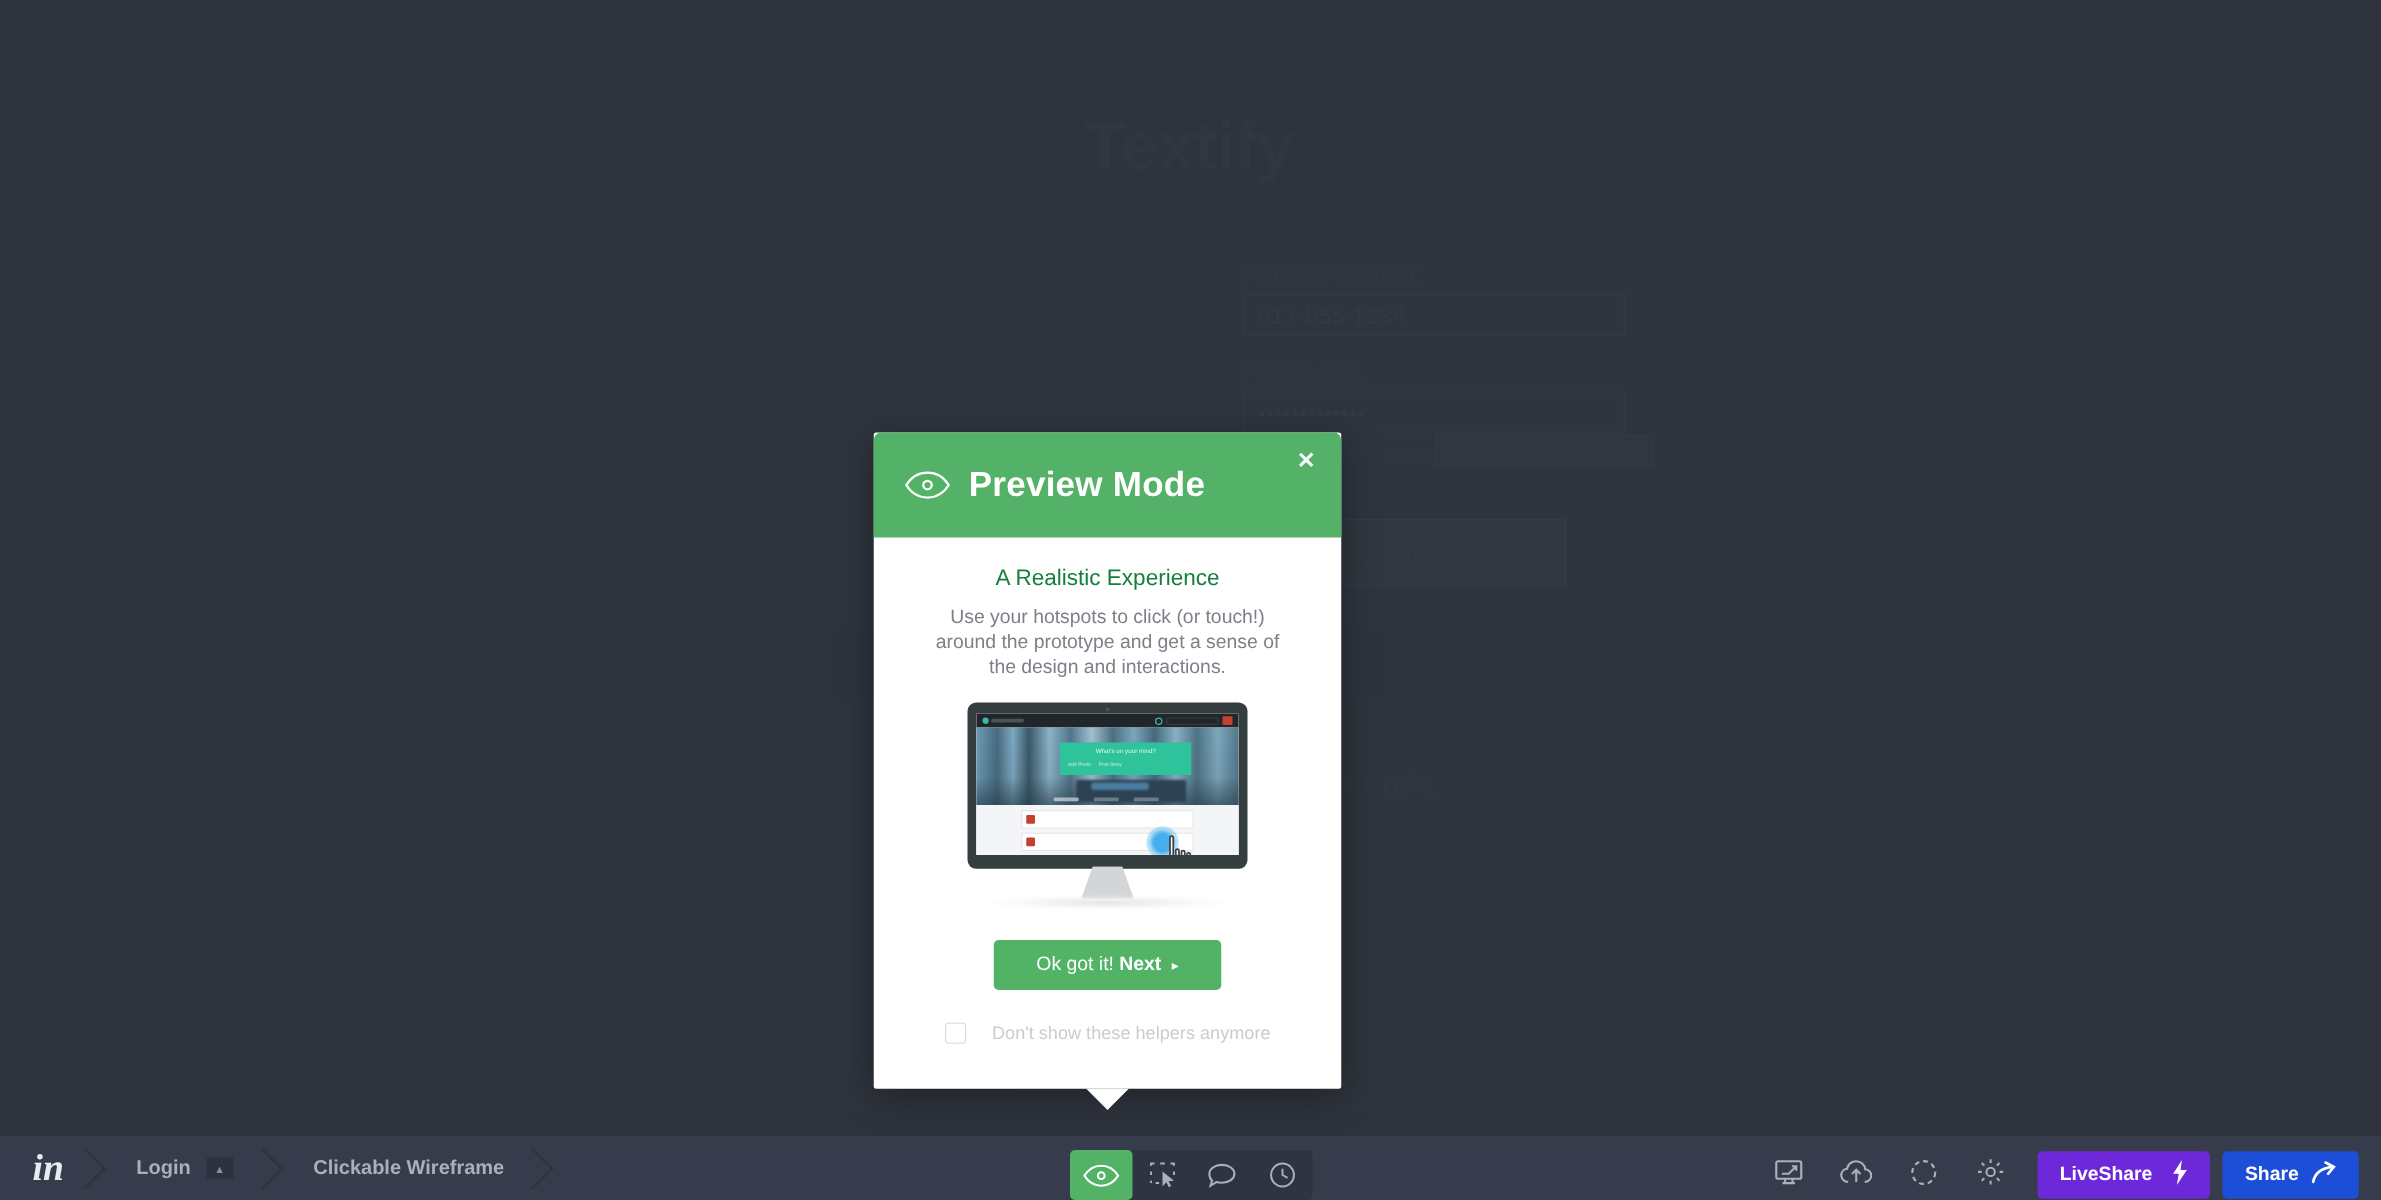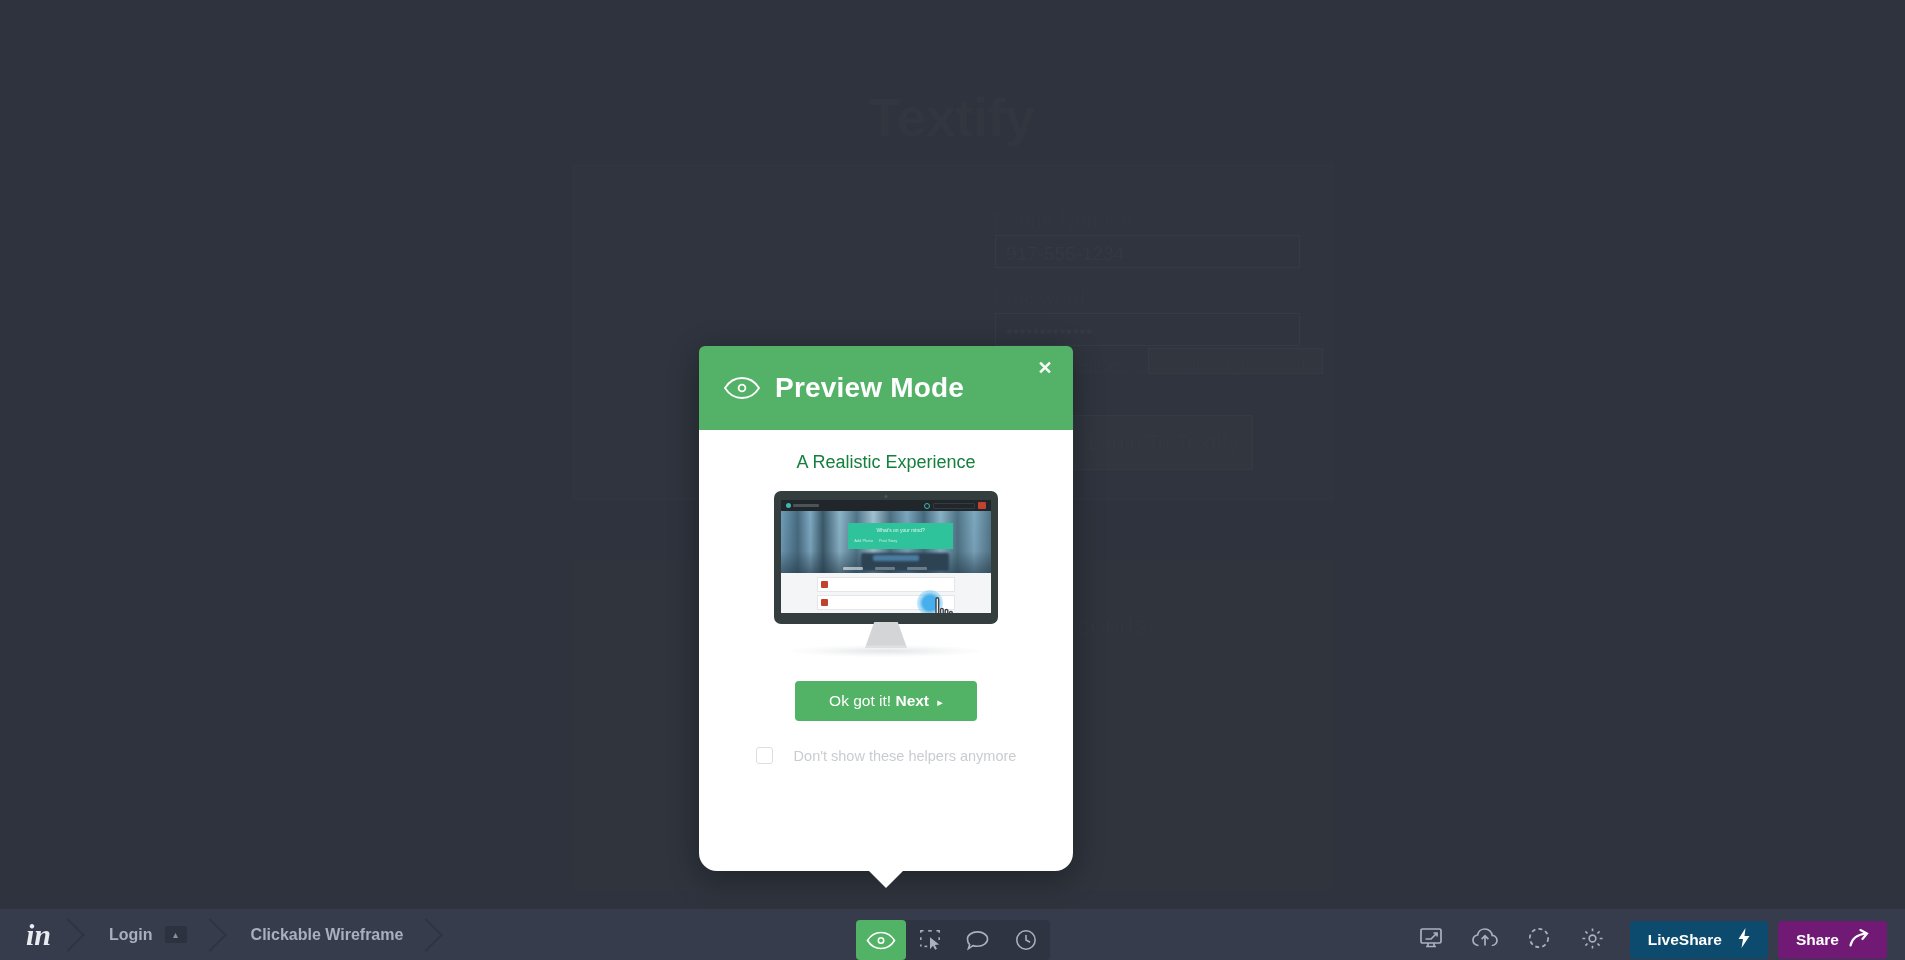--- a/index.html
+++ b/index.html
@@ -58,21 +58,21 @@
     width: 760px; height: 330px;
     background: #2f343d;
   }
 
   
   #modal {
     position: absolute;
     left: 699px; top: 346px;
     width: 374px; height: 525px;
     background: #ffffff;
-    border-radius: 18px;
+    border-radius: 2px;
     box-shadow: 0 6px 30px rgba(0,0,0,0.35);
     overflow: visible;
   }
   .modal-header {
     position: relative;
     height: 84px;
     background: #54b268;
     border-radius: 6px 6px 0 0;
     display: flex; align-items: center;
     padding-left: 24px;
@@ -354,22 +354,22 @@
     display: flex; align-items: center; justify-content: center;
     gap: 10px;
     height: 38px;
     border-radius: 4px;
     color: #ffffff;
     font-size: 15.5px; font-weight: bold;
     cursor: pointer;
     padding: 0 18px;
     margin-left: 10px;
   }
-  .liveshare-btn { background: #0c4a6e; gap: 16px; }
-  .share-btn { background: #701a75; }
+  .liveshare-btn { background: #6d28d9; gap: 16px; }
+  .share-btn { background: #1d4ed8; }
 </style>
 </head>
 <body>
 
 <div id="backdrop">
 
   <div class="bg-title">Textify</div>
 
   <div class="bg-card"></div>
 
@@ -396,20 +396,21 @@
         <path d="M2 12 C7 4 13 2 19 2 C25 2 31 4 36 12 C31 20 25 22 19 22 C13 22 7 20 2 12 Z"></path>
         <circle cx="19" cy="12" r="3.4"></circle>
       </svg>
     </span>
     <span class="modal-title">Preview Mode</span>
     <span class="close-btn">✕</span>
   </div>
 
   <div class="modal-body">
     <div class="body-heading">A Realistic Experience</div>
+    <div class="body-text">Use your hotspots to click (or touch!) around the prototype and get a sense of the design and interactions.</div>
 
     <div class="illustration">
       <div class="monitor">
         <div class="monitor-dot"></div>
         <div class="screen">
 
           <div class="screen-topbar">
             <span class="stb-logo">
               <span class="stb-logo-dot"></span>
                 <span class="stb-logo-bar"></span>

